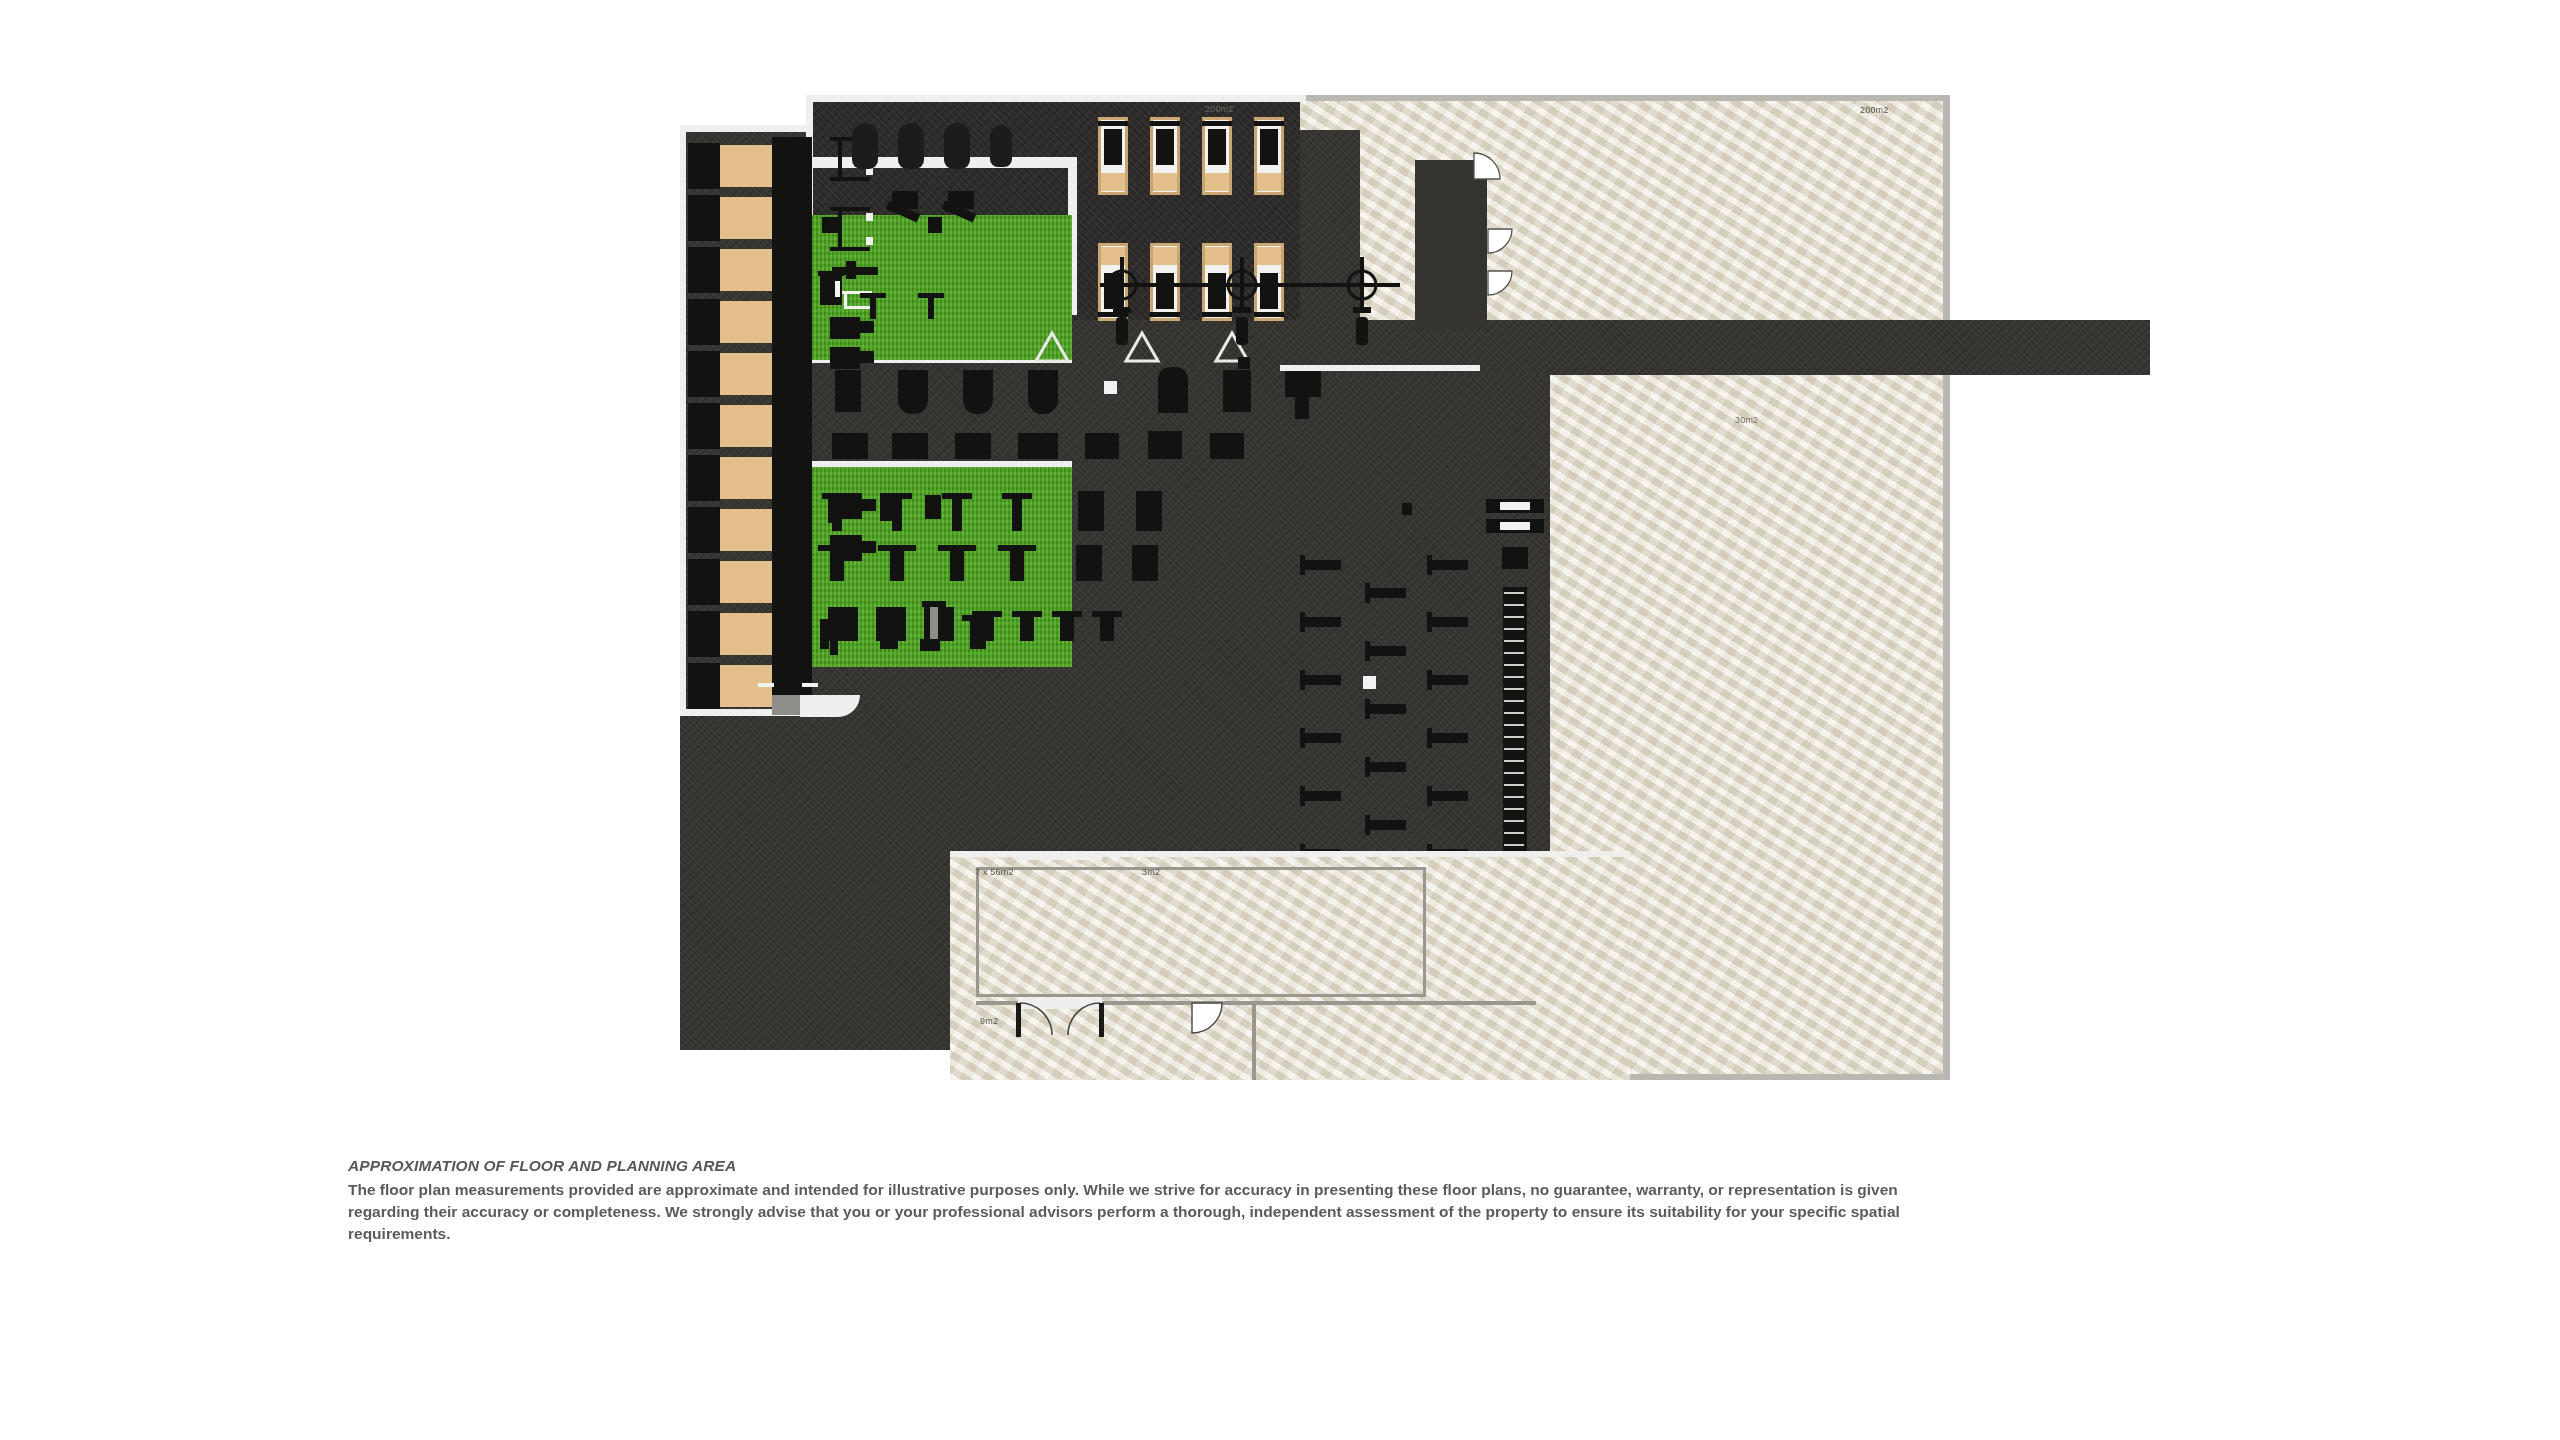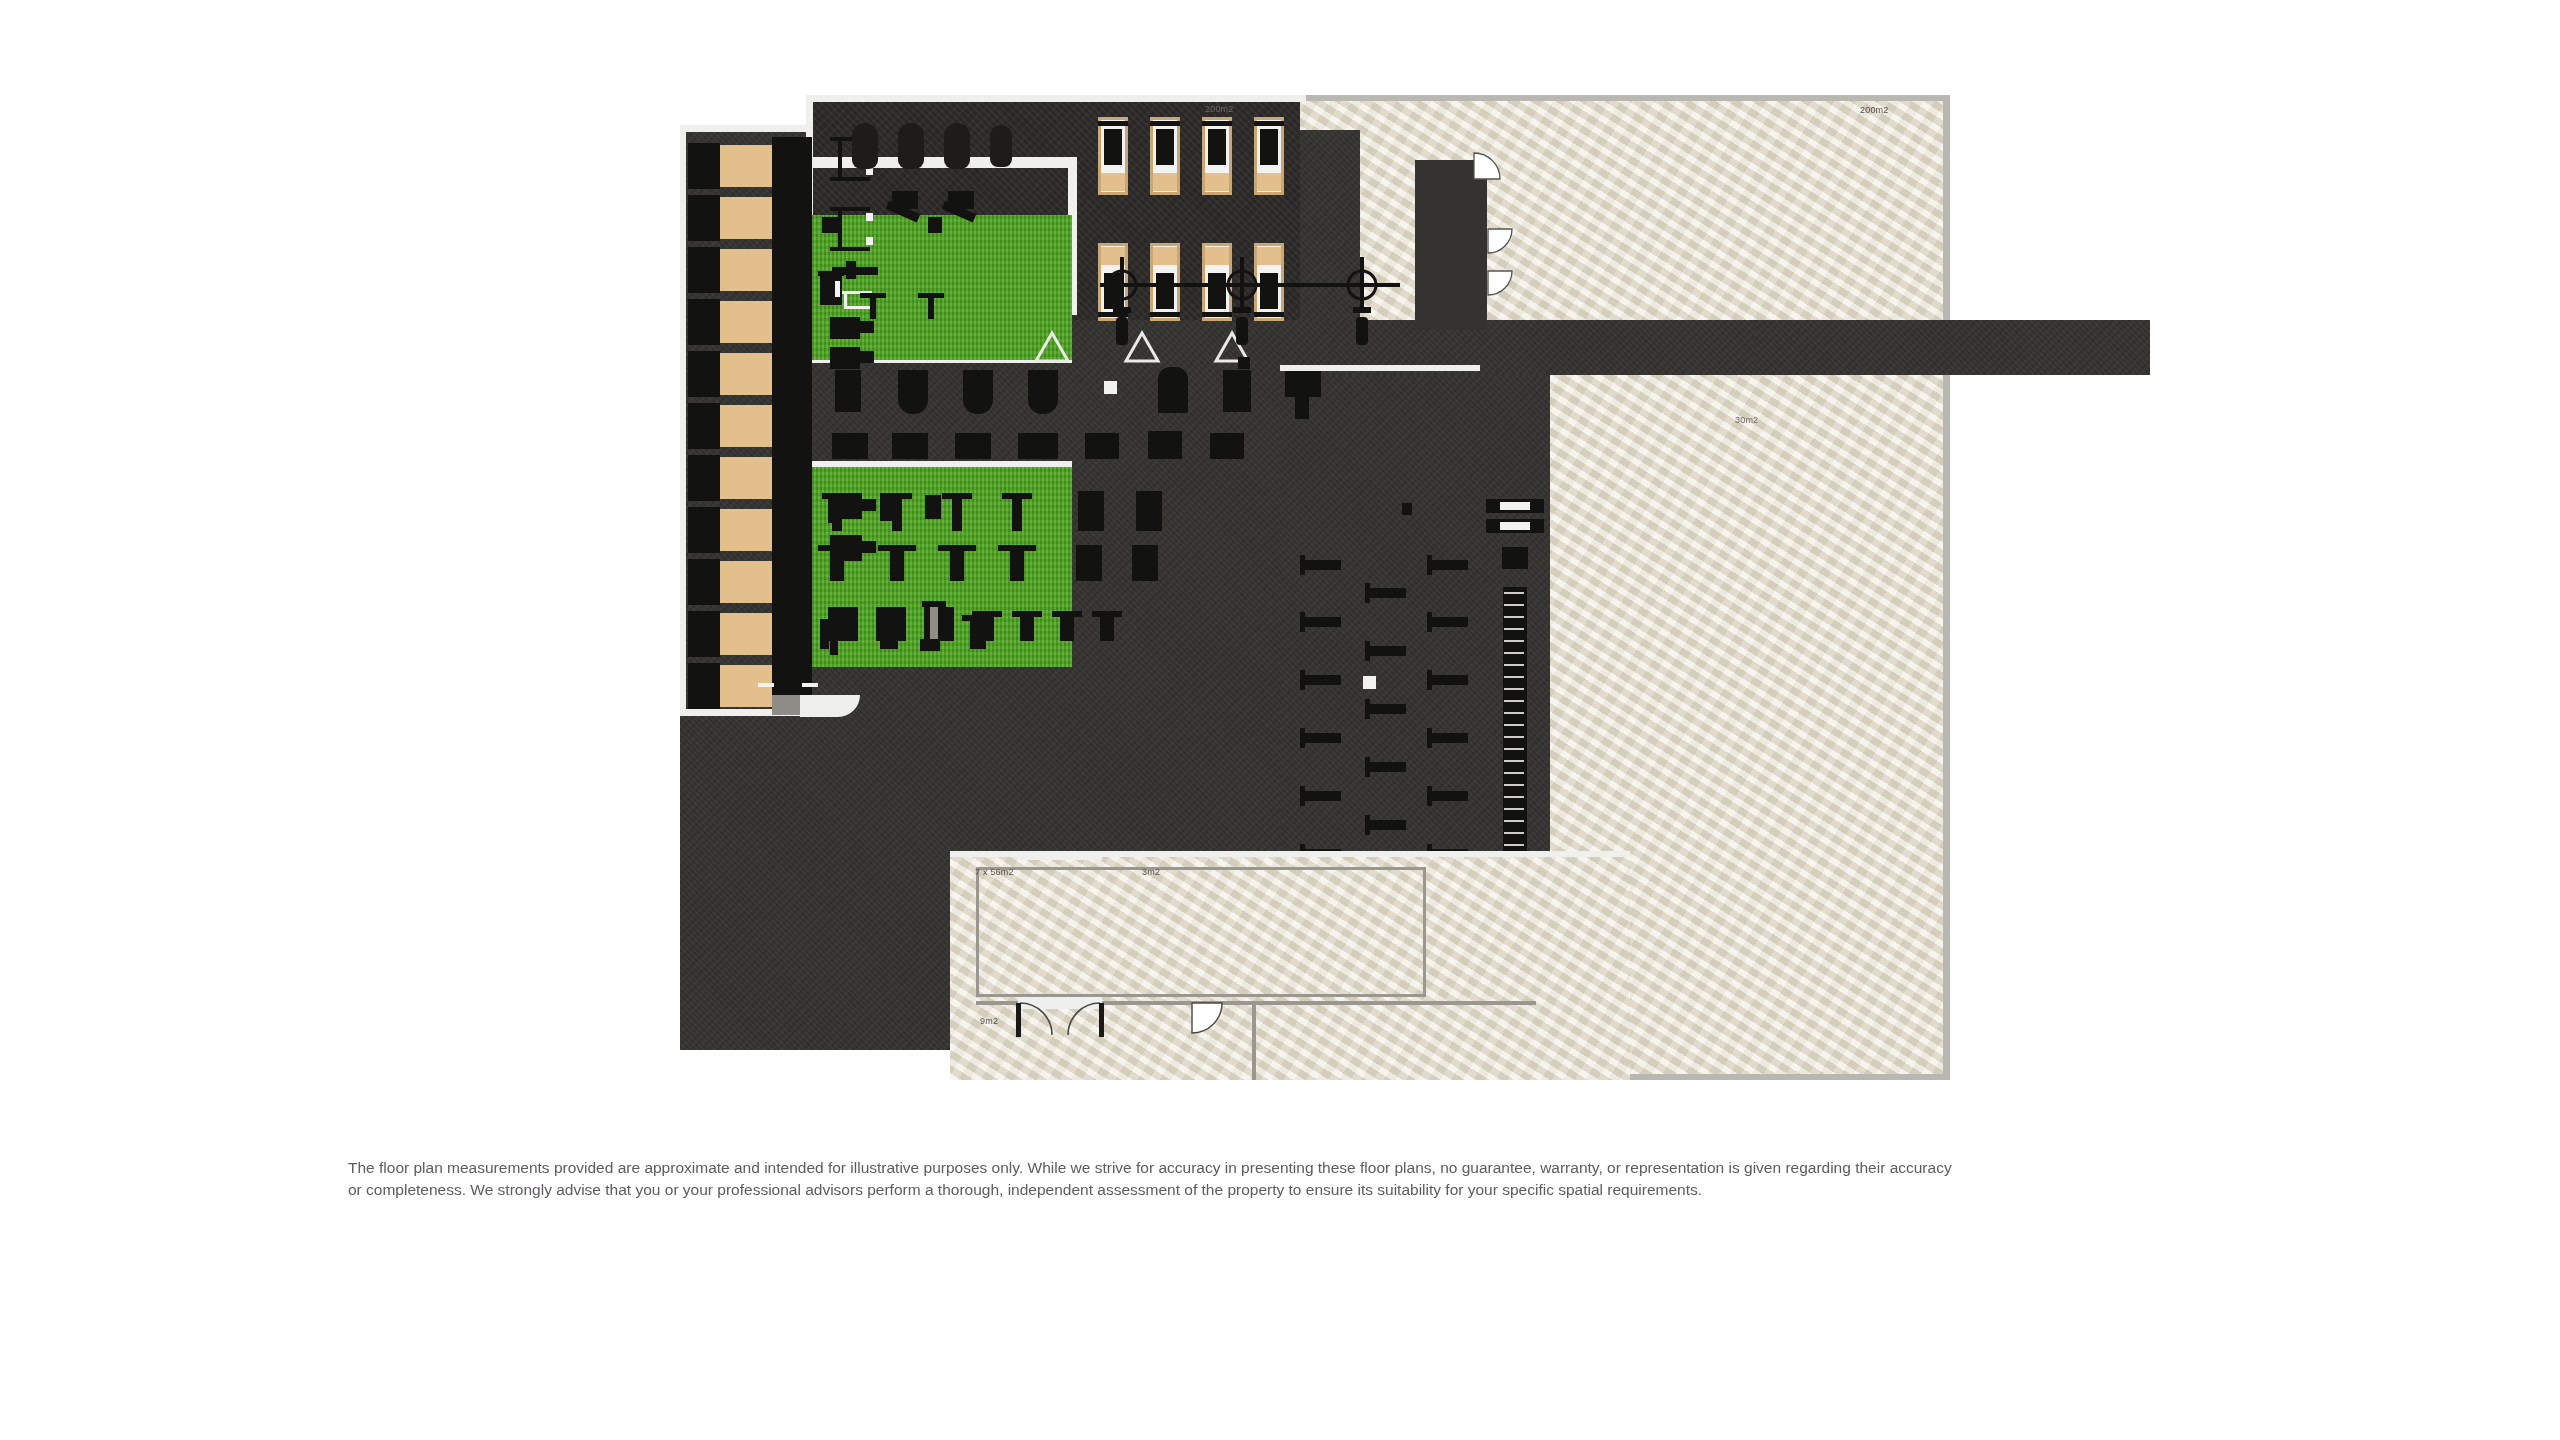--- a/index.html
+++ b/index.html
@@ -55,21 +55,21 @@
      font-family:"Liberation Sans", sans-serif;letter-spacing:.2px;
      white-space:nowrap;}
   .arealabel.onbeige{color:#55524d;}
   .arealabel.ondark{color:#6d6a64;}
 
   
   #caption{position:absolute;left:348px;top:1157px;width:1620px;}
   #caption h2{margin:0 0 4px 0;font-size:15.5px;font-style:italic;
      font-weight:bold;color:#59575a;letter-spacing:.1px;}
   #caption p{margin:0;font-size:15.5px;line-height:1.42;color:#5d5b5e;
-     font-weight:normal;}
+     font-weight:bold;}
 </style>
 </head>
 <body>
 
 <div id="plan">
 
   <div class="shape floor-beige" style="left:615px;top:0px;width:655px;height:985px;"></div>
 
   <div class="shape wall-gray" style="left:1263px;top:0px;width:7px;height:985px;"></div>
   <div class="shape wall-gray" style="left:615px;top:0px;width:655px;height:6px;"></div>
@@ -527,14 +527,15 @@
   <div class="arealabel ondark" style="left:525px;top:9px;">200m2</div>
   <div class="arealabel onbeige" style="left:1180px;top:10px;">200m2</div>
   <div class="arealabel ondark" style="left:1055px;top:320px;">30m2</div>
   <div class="arealabel onbeige" style="left:295px;top:772px;">7 x 56m2</div>
   <div class="arealabel onbeige" style="left:462px;top:772px;">3m2</div>
   <div class="arealabel onbeige" style="left:300px;top:921px;">9m2</div>
 
 </div>
 
 <div id="caption">
+  <h2>APPROXIMATION OF FLOOR AND PLANNING AREA</h2>
   <p>The floor plan measurements provided are approximate and intended for illustrative purposes only. While we strive for accuracy in presenting these floor plans, no guarantee, warranty, or representation is given regarding their accuracy or completeness. We strongly advise that you or your professional advisors perform a thorough, independent assessment of the property to ensure its suitability for your specific spatial requirements.</p>
 </div>
 
 </body></html>

